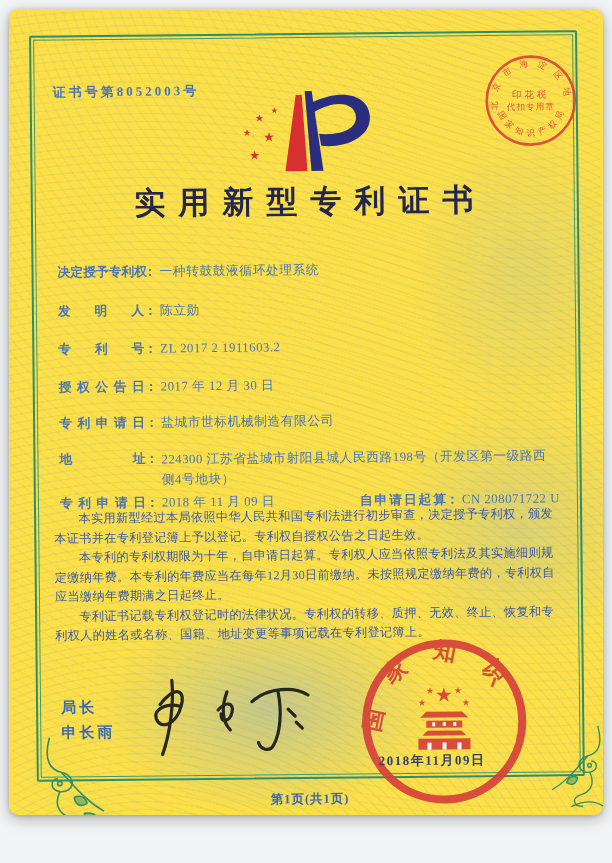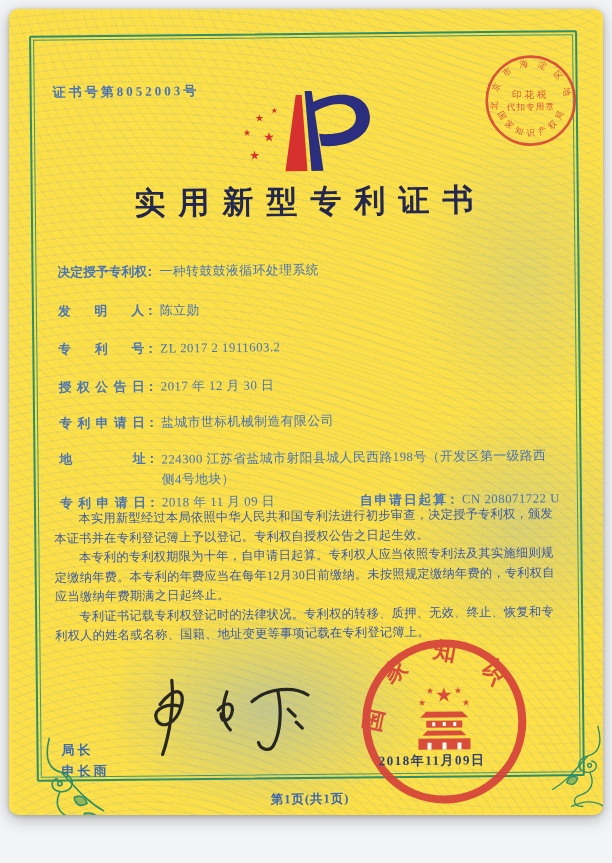--- a/index.html
+++ b/index.html
@@ -43,21 +43,21 @@
   .fields{position:absolute;left:50px;top:253px;right:30px;}
   .frow{position:absolute;left:0;font-size:12.8px;color:#4a74b5;white-space:nowrap;}
   .frow .flabel{display:inline-block;width:86px;text-align:justify;text-align-last:justify;font-weight:600;vertical-align:top;}
   .frow .fcolon{font-weight:600;}
   .frow .fvalue{font-weight:500;letter-spacing:.5px;}
   .frow-wrap{white-space:normal;}
   .frow-wrap .fvalue{display:inline-block;width:398px;white-space:normal;line-height:1.55;vertical-align:top;}
   .grant-right{position:absolute;left:300px;top:0;}
   .paras{position:absolute;left:44px;top:498px;width:510px;color:#3a57a8;}
   .paras p{margin:0;font-size:12.2px;line-height:1.6;text-indent:2em;letter-spacing:.3px;font-weight:500;}
-  .signer{position:absolute;left:49px;top:684px;font-size:13px;font-weight:700;color:#3a6ab2;letter-spacing:3px;line-height:1.65;margin-top:44px;}
+  .signer{position:absolute;left:49px;top:684px;font-size:15px;font-weight:700;color:#3a6ab2;letter-spacing:3px;line-height:1.65;}
   .signature{position:absolute;left:118px;top:660px;width:200px;height:92px;}
   .bigseal{position:absolute;left:346px;top:628px;width:172px;height:172px;opacity:.92;}
   .sealdate{position:absolute;left:366px;top:744px;font-size:13px;font-weight:600;color:#2e3f6e;letter-spacing:1.5px;z-index:5;}
   .footer{position:absolute;left:0;right:0;top:782px;text-align:center;font-size:12.5px;font-weight:700;color:#3a66b0;letter-spacing:1px;}
   .orn-bl{position:absolute;left:27px;top:724px;width:70px;height:100px;}
   .orn-br{position:absolute;left:534px;top:712px;width:60px;height:98px;transform:scaleX(-1);}
   svg{display:block;}
 </style>
 </head>
 <body>

